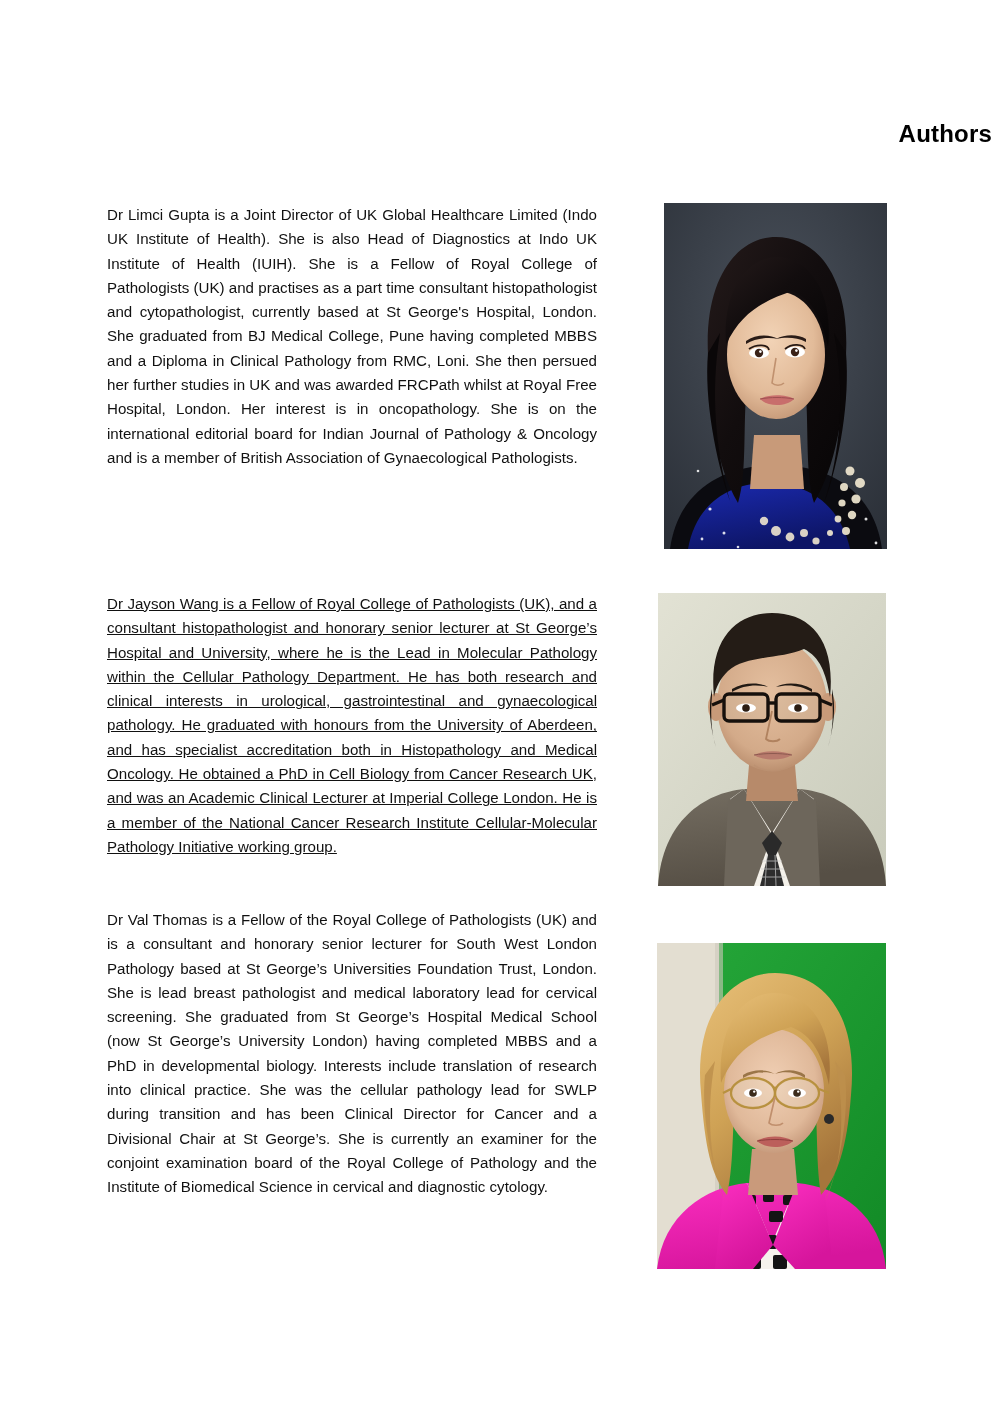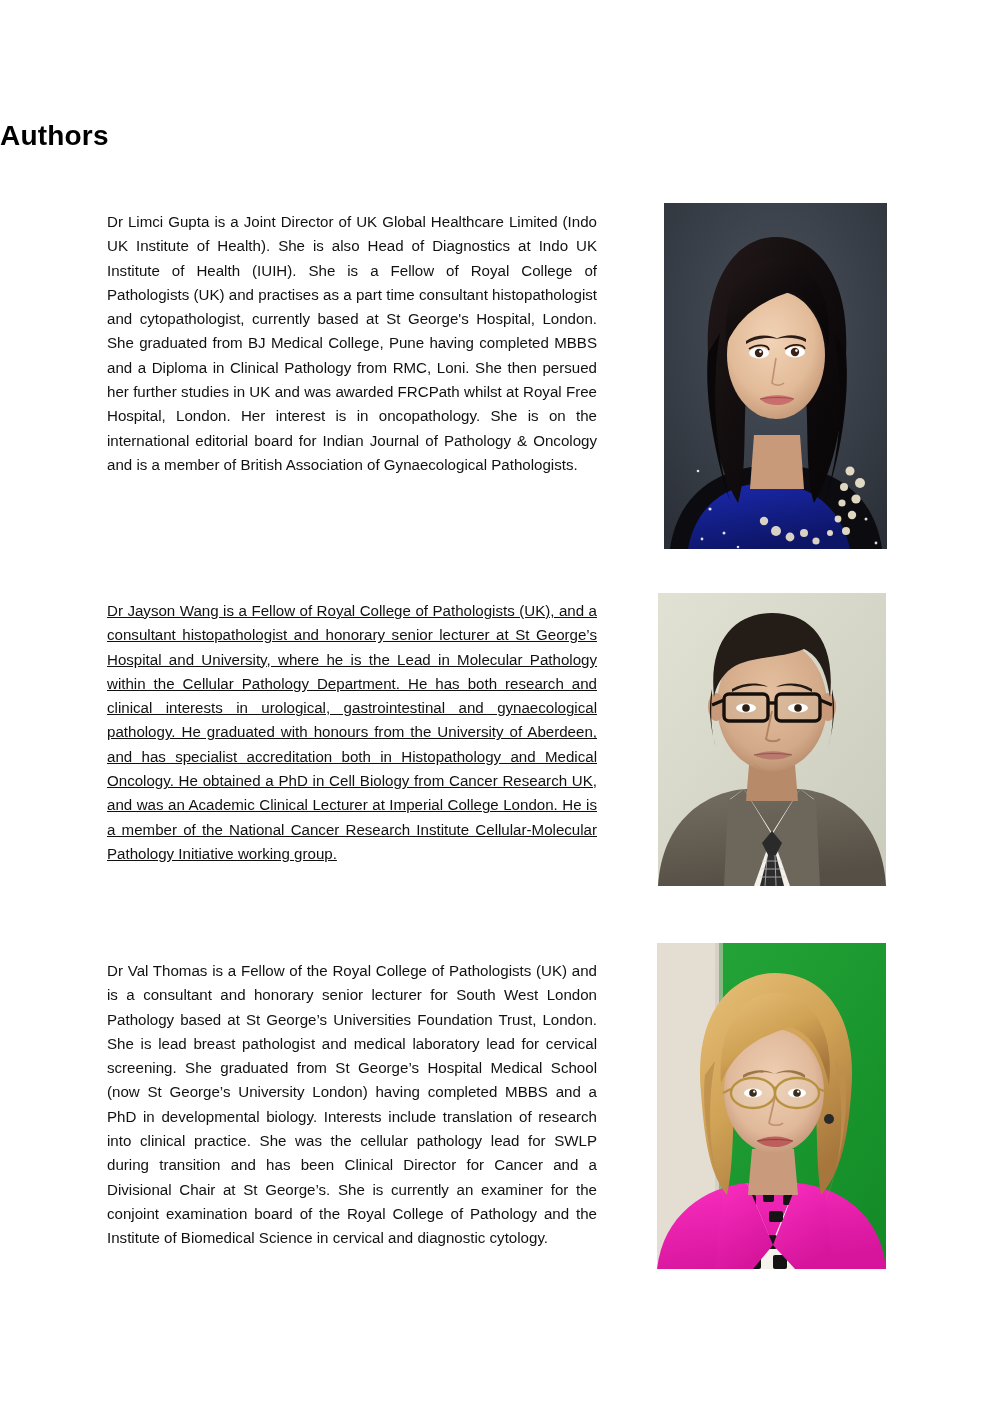--- a/index.html
+++ b/index.html
@@ -17,41 +17,40 @@
     height: 1403px;
     background: #ffffff;
     overflow: hidden;
     margin: 0 auto;
   }
   .page-title {
     position: absolute;
     left: 0;
     top: 120px;
     width: 992px;
-    text-align: left;
-    font-size: 28px;
+    text-align: right;
+    font-size: 24px;
     font-weight: bold;
     letter-spacing: 0.2px;
     color: #000;
   }
   .bio-text {
     position: absolute;
     left: 107px;
     width: 490px;
     font-size: 15.1px;
     line-height: 24.3px;
     text-align: justify;
     text-justify: inter-word;
     color: #111;
     hyphens: none;
-    margin-top: 7px;
   }
   .bio-1 { top: 203px; }
   .bio-2 { top: 592px; text-decoration: underline; }
-  .bio-3 { top: 952px; }
+  .bio-3 { top: 908px; }
 
   .photo {
     position: absolute;
     overflow: hidden;
   }
   .photo svg { display: block; width: 100%; height: 100%; }
 
   
   .photo-1 { left: 664px; top: 203px; width: 223px; height: 346px; }
   .photo-2 { left: 658px; top: 593px; width: 228px; height: 293px; }

